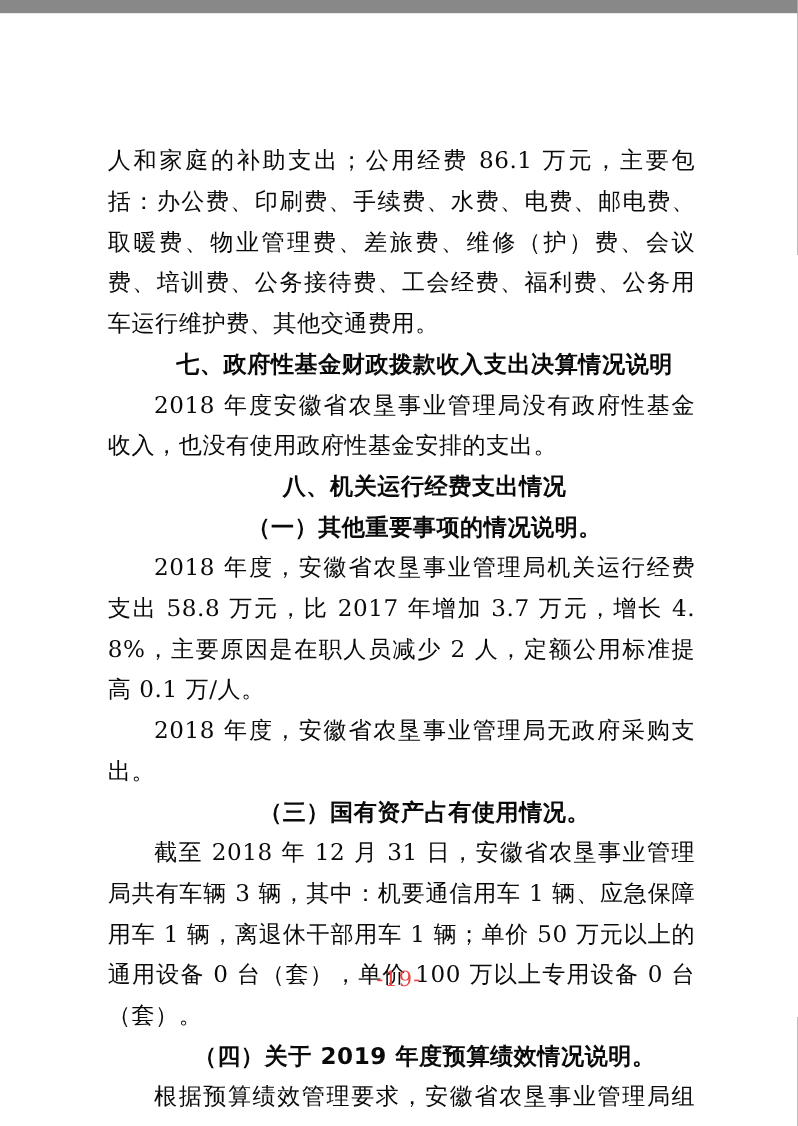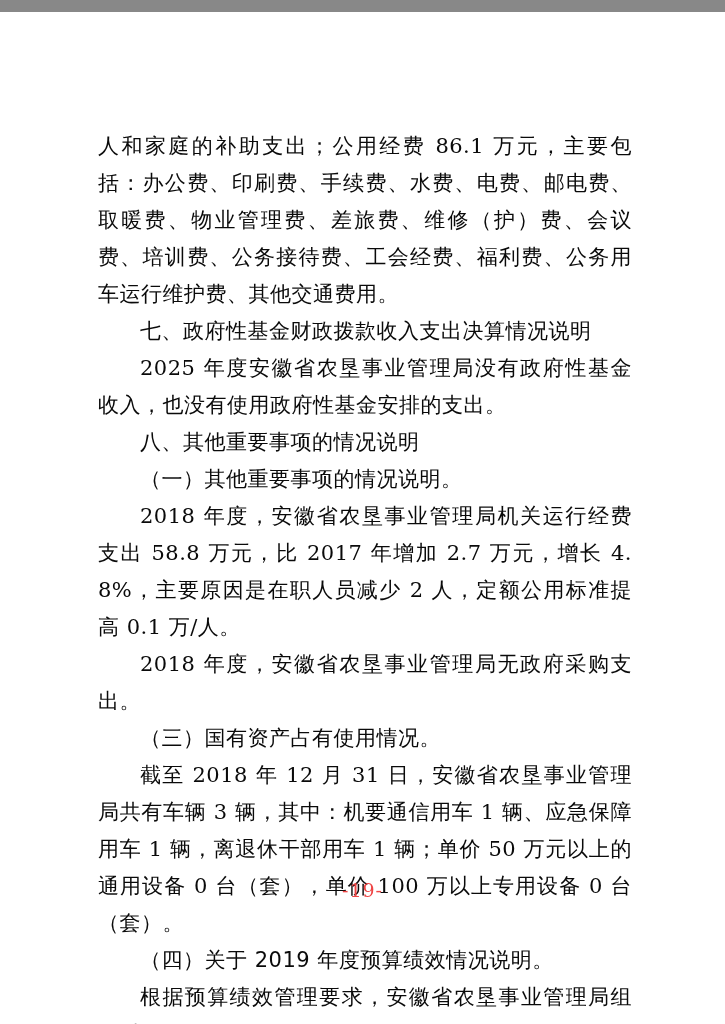--- a/index.html
+++ b/index.html
@@ -24,47 +24,47 @@
     font-size: 21px;
     line-height: 37px;
     text-align: justify;
     text-justify: inter-ideograph;
     letter-spacing: 0.5px;
     word-break: break-all;
   }
   .doc-body p.indent { text-indent: 2em; }
   .doc-body p.heading {
     font-family: "DejaVu Sans", "Liberation Sans", sans-serif;
-    font-weight: normal;
+    font-weight: bold;
     text-indent: 2em;
-    text-align: left;
+    text-align: center;
     letter-spacing: 0.5px;
   }
   .page-footer {
     position: absolute;
     left: 0;
     top: 867px;
     width: 725px;
     text-align: center;
     font-size: 19px;
     letter-spacing: 1px;
     color: #ef4444;
   }
 </style>
 </head>
 <body>
 
 <div class="page">
   <div class="doc-body">
       <p class="">人和家庭的补助支出；公用经费 86.1 万元，主要包括：办公费、印刷费、手续费、水费、电费、邮电费、取暖费、物业管理费、差旅费、维修（护）费、会议费、培训费、公务接待费、工会经费、福利费、公务用车运行维护费、其他交通费用。</p>
       <p class="heading">七、政府性基金财政拨款收入支出决算情况说明</p>
-      <p class="indent">2025 年度安徽省农垦事业管理局没有政府性基金收入，也没有使用政府性基金安排的支出。</p>
-      <p class="heading">八、其他重要事项的情况说明</p>
+      <p class="indent">2018 年度安徽省农垦事业管理局没有政府性基金收入，也没有使用政府性基金安排的支出。</p>
+      <p class="heading">八、机关运行经费支出情况</p>
       <p class="heading">（一）其他重要事项的情况说明。</p>
-      <p class="indent">2018 年度，安徽省农垦事业管理局机关运行经费支出 58.8 万元，比 2017 年增加 2.7 万元，增长 4.8%，主要原因是在职人员减少 2 人，定额公用标准提高 0.1 万/人。</p>
+      <p class="indent">2018 年度，安徽省农垦事业管理局机关运行经费支出 58.8 万元，比 2017 年增加 3.7 万元，增长 4.8%，主要原因是在职人员减少 2 人，定额公用标准提高 0.1 万/人。</p>
       <p class="indent">2018 年度，安徽省农垦事业管理局无政府采购支出。</p>
       <p class="heading">（三）国有资产占有使用情况。</p>
       <p class="indent">截至 2018 年 12 月 31 日，安徽省农垦事业管理局共有车辆 3 辆，其中：机要通信用车 1 辆、应急保障用车 1 辆，离退休干部用车 1 辆；单价 50 万元以上的通用设备 0 台（套），单价 100 万以上专用设备 0 台（套）。</p>
       <p class="heading">（四）关于 2019 年度预算绩效情况说明。</p>
       <p class="indent">根据预算绩效管理要求，安徽省农垦事业管理局组织对 2018</p>
     </div>
   <div class="page-footer">-19-</div>
 </div>
 
 </body></html>

